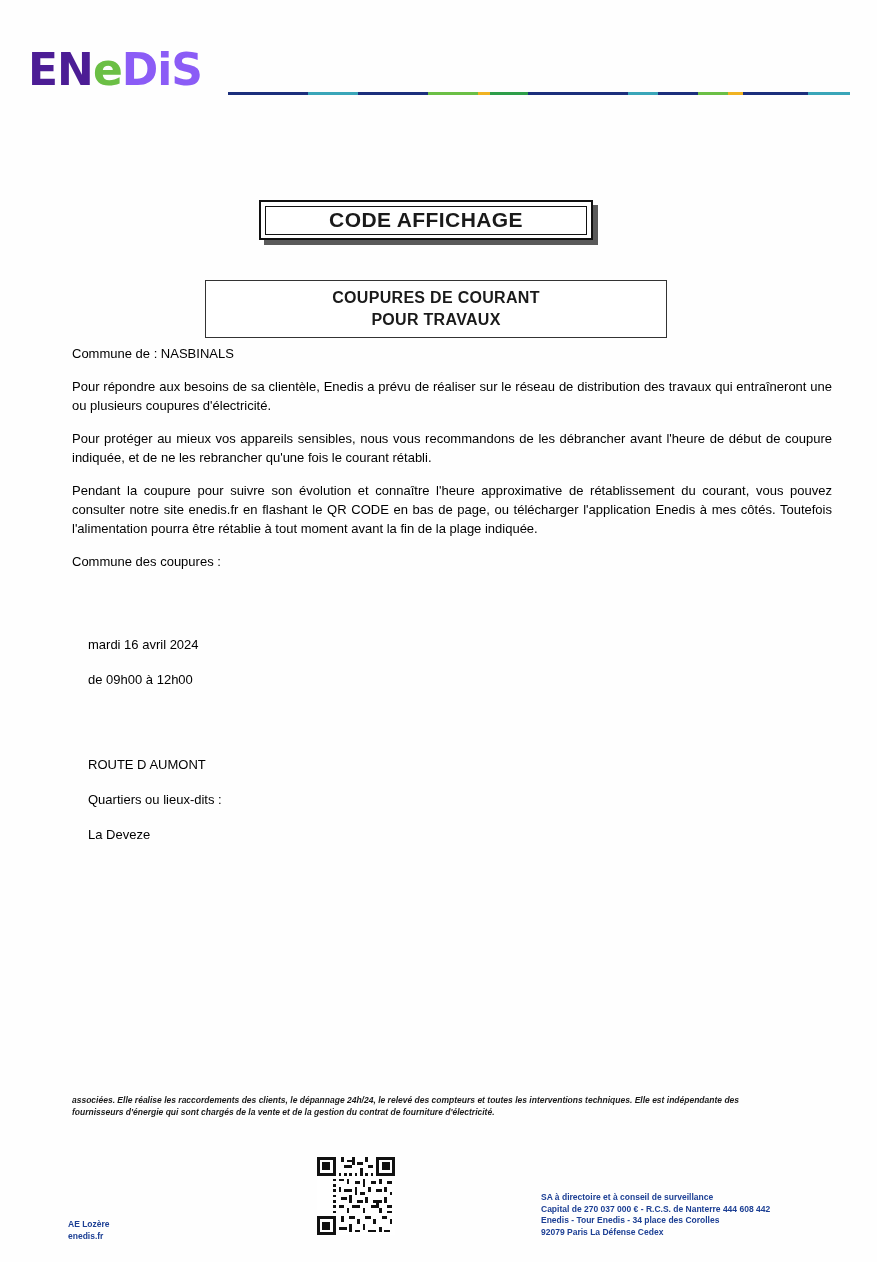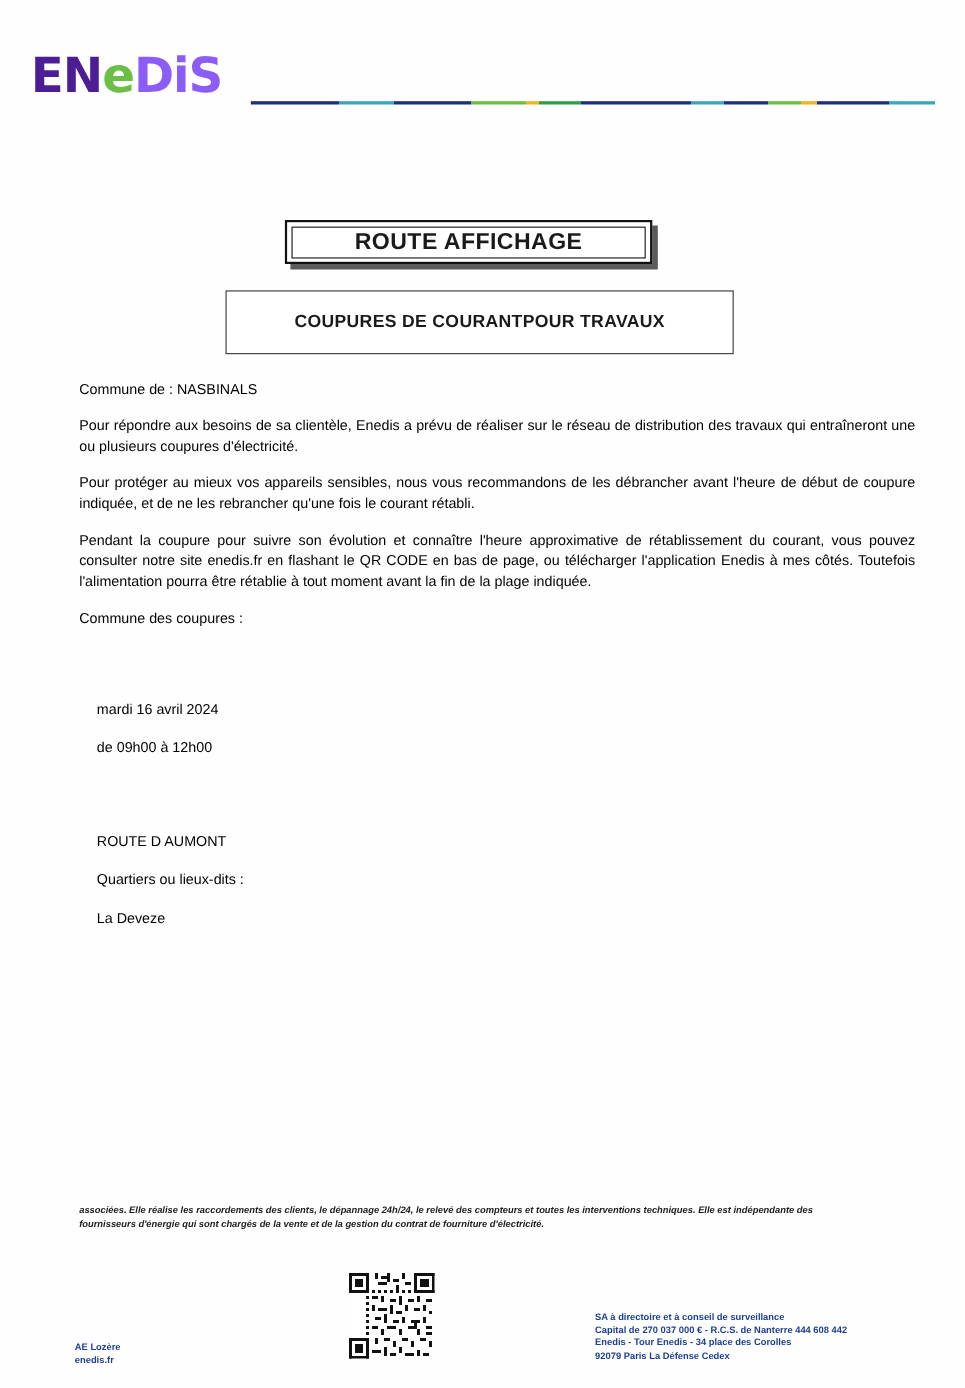--- a/index.html
+++ b/index.html
@@ -99,27 +99,27 @@
     align-items: center;
     justify-content: center;
     font-size: 21px;
     font-weight: bold;
     letter-spacing: 0.4px;
   }
 
   .coupures-box {
     position: absolute;
     left: 205px;
-    top: 264px;
+    top: 280px;
     width: 460px;
     height: 56px;
     border: 1px solid #333;
     background: #fff;
     display: flex;
-    flex-direction: row;
+    flex-direction: column;
     align-items: center;
     justify-content: center;
   }
   .coupures-line {
     font-size: 16px;
     font-weight: bold;
     letter-spacing: 0.3px;
     line-height: 22px;
   }
 
@@ -198,21 +198,21 @@
 <div class="page">
 
   <div class="header">
     <div class="logo"><span class="b1">EN</span><span class="g">e</span><span class="b2">DiS</span></div>
     <div class="rule"></div>
   </div>
 
   <div class="affichage-wrap">
     <div class="affichage-shadow"></div>
     <div class="affichage-box">
-      <div class="affichage-inner">ROUTE AFFICHAGE</div>
+      <div class="affichage-inner">CODE AFFICHAGE</div>
     </div>
   </div>
 
   <div class="coupures-box">
     <div class="coupures-line">COUPURES DE COURANT</div>
     <div class="coupures-line">POUR TRAVAUX</div>
   </div>
 
   <div class="body-text">
     <p class="nojust">Commune de : NASBINALS</p>

